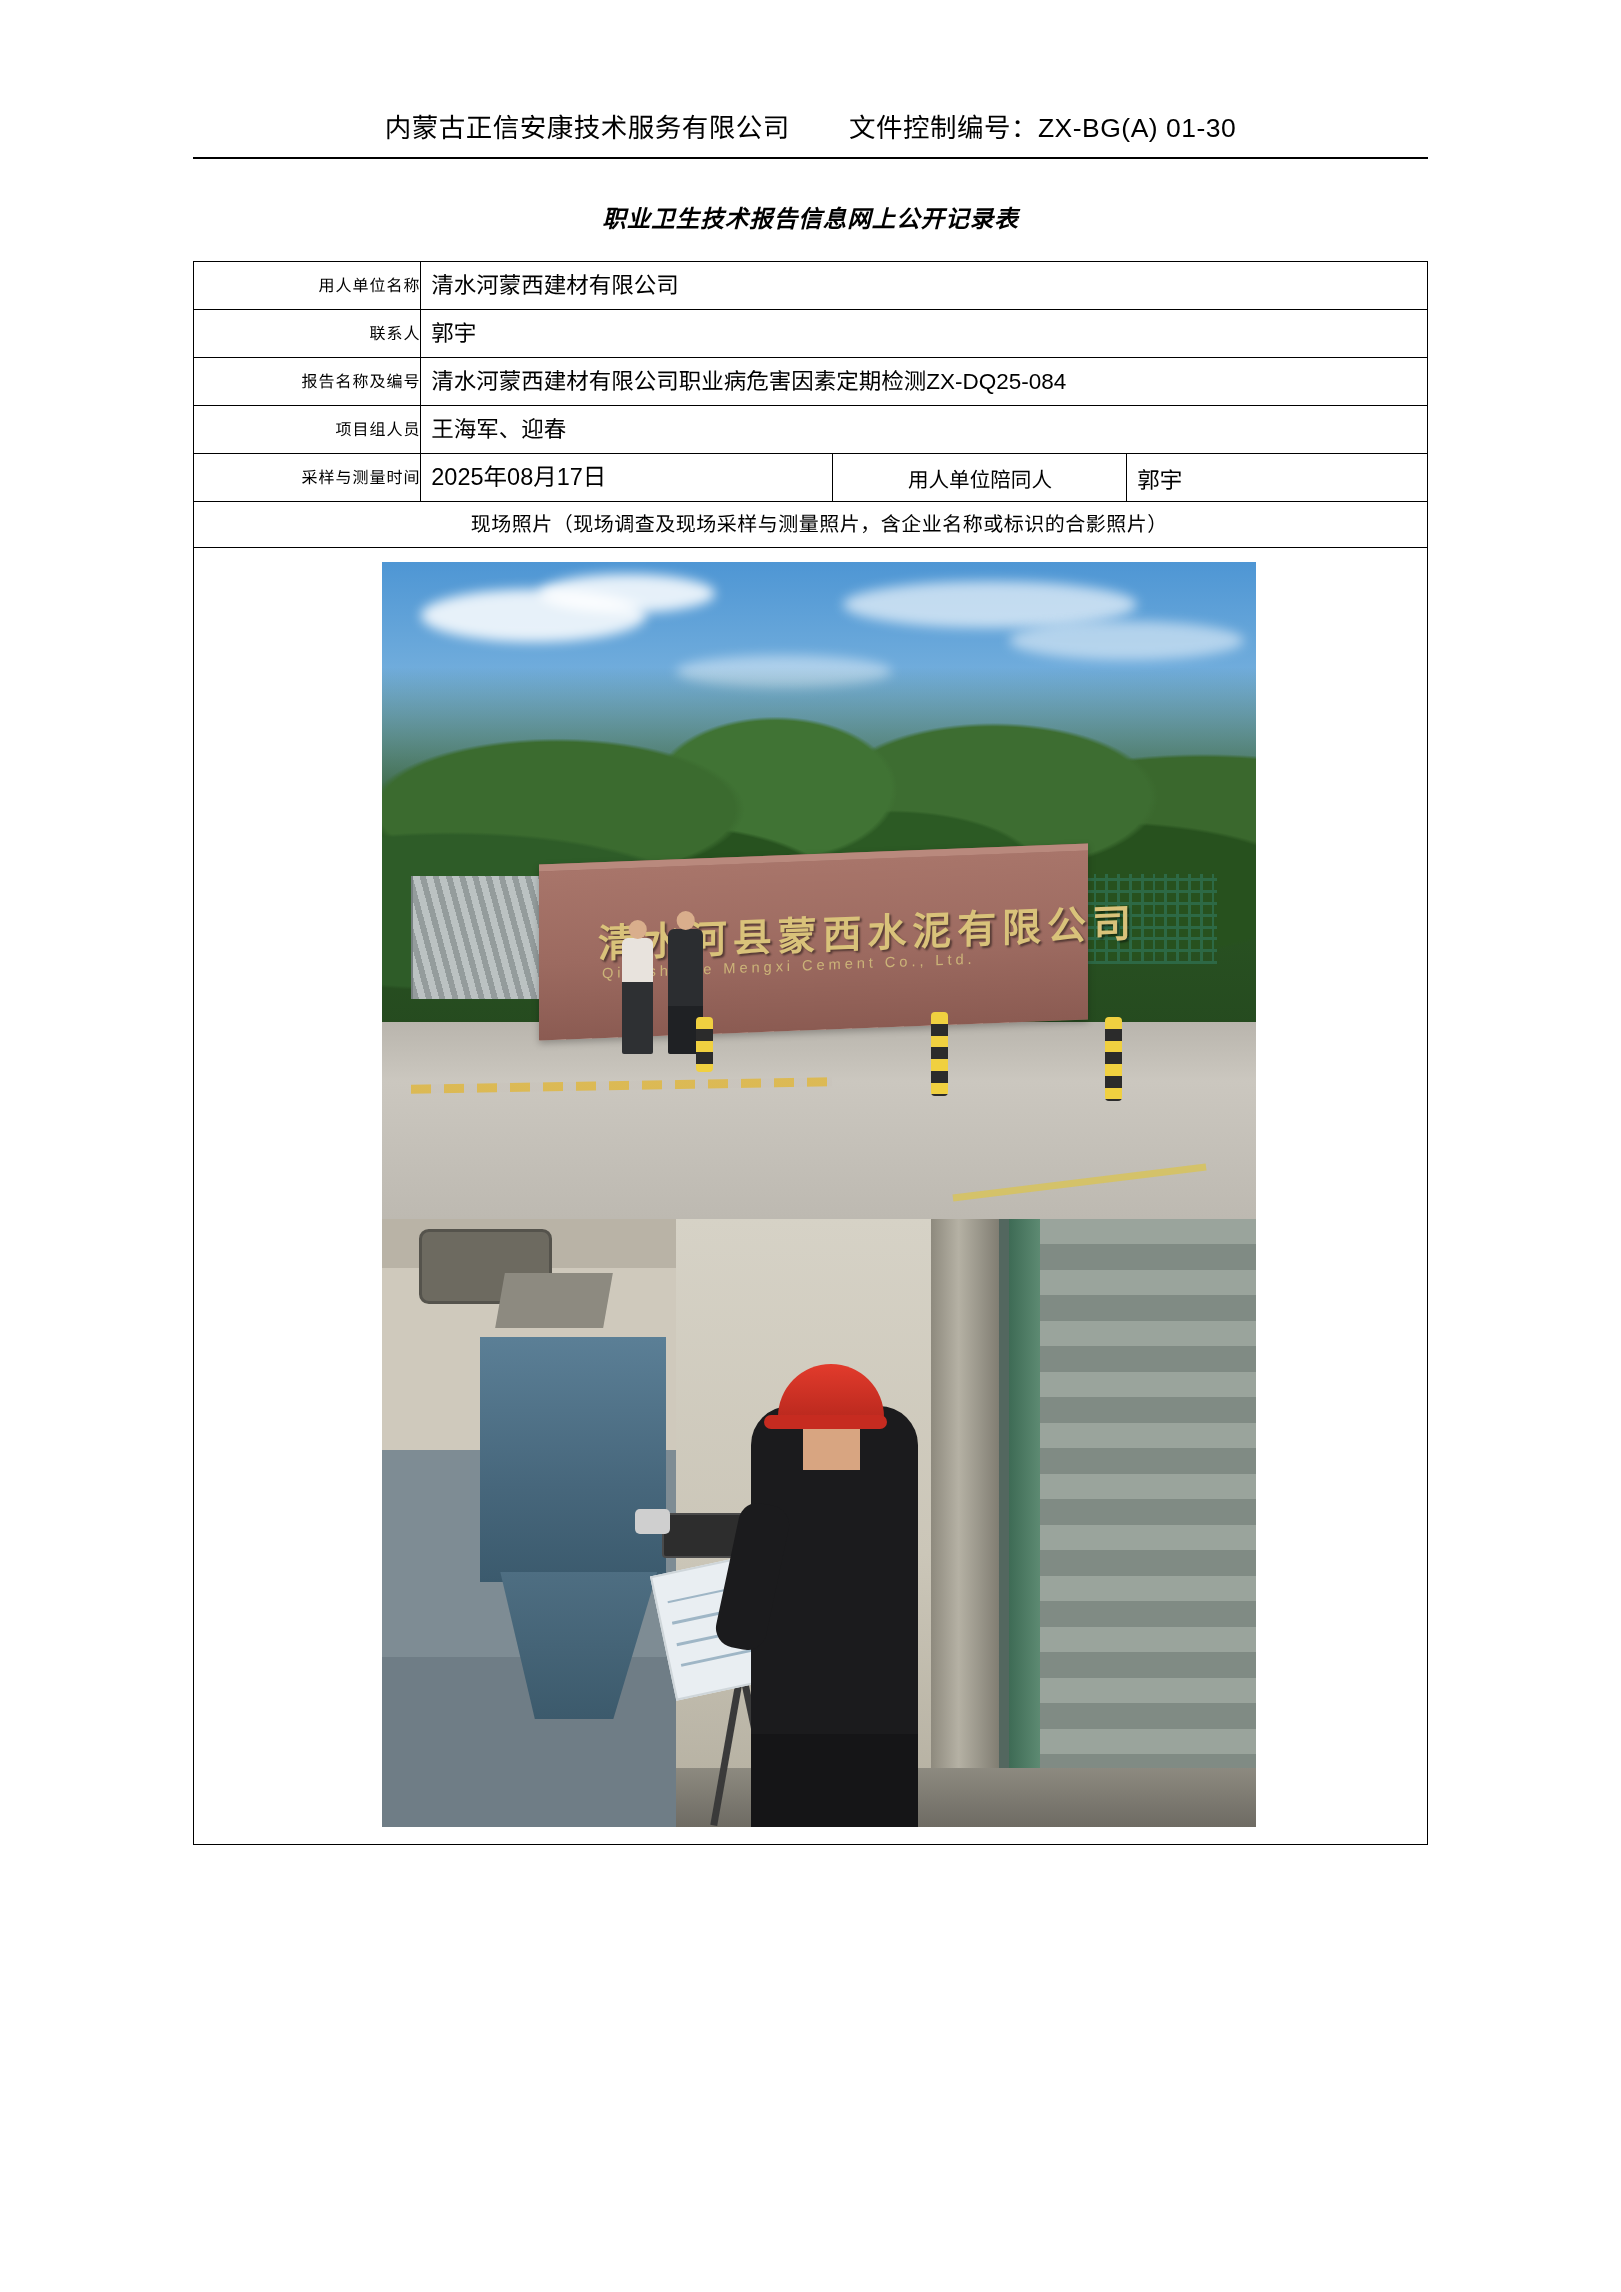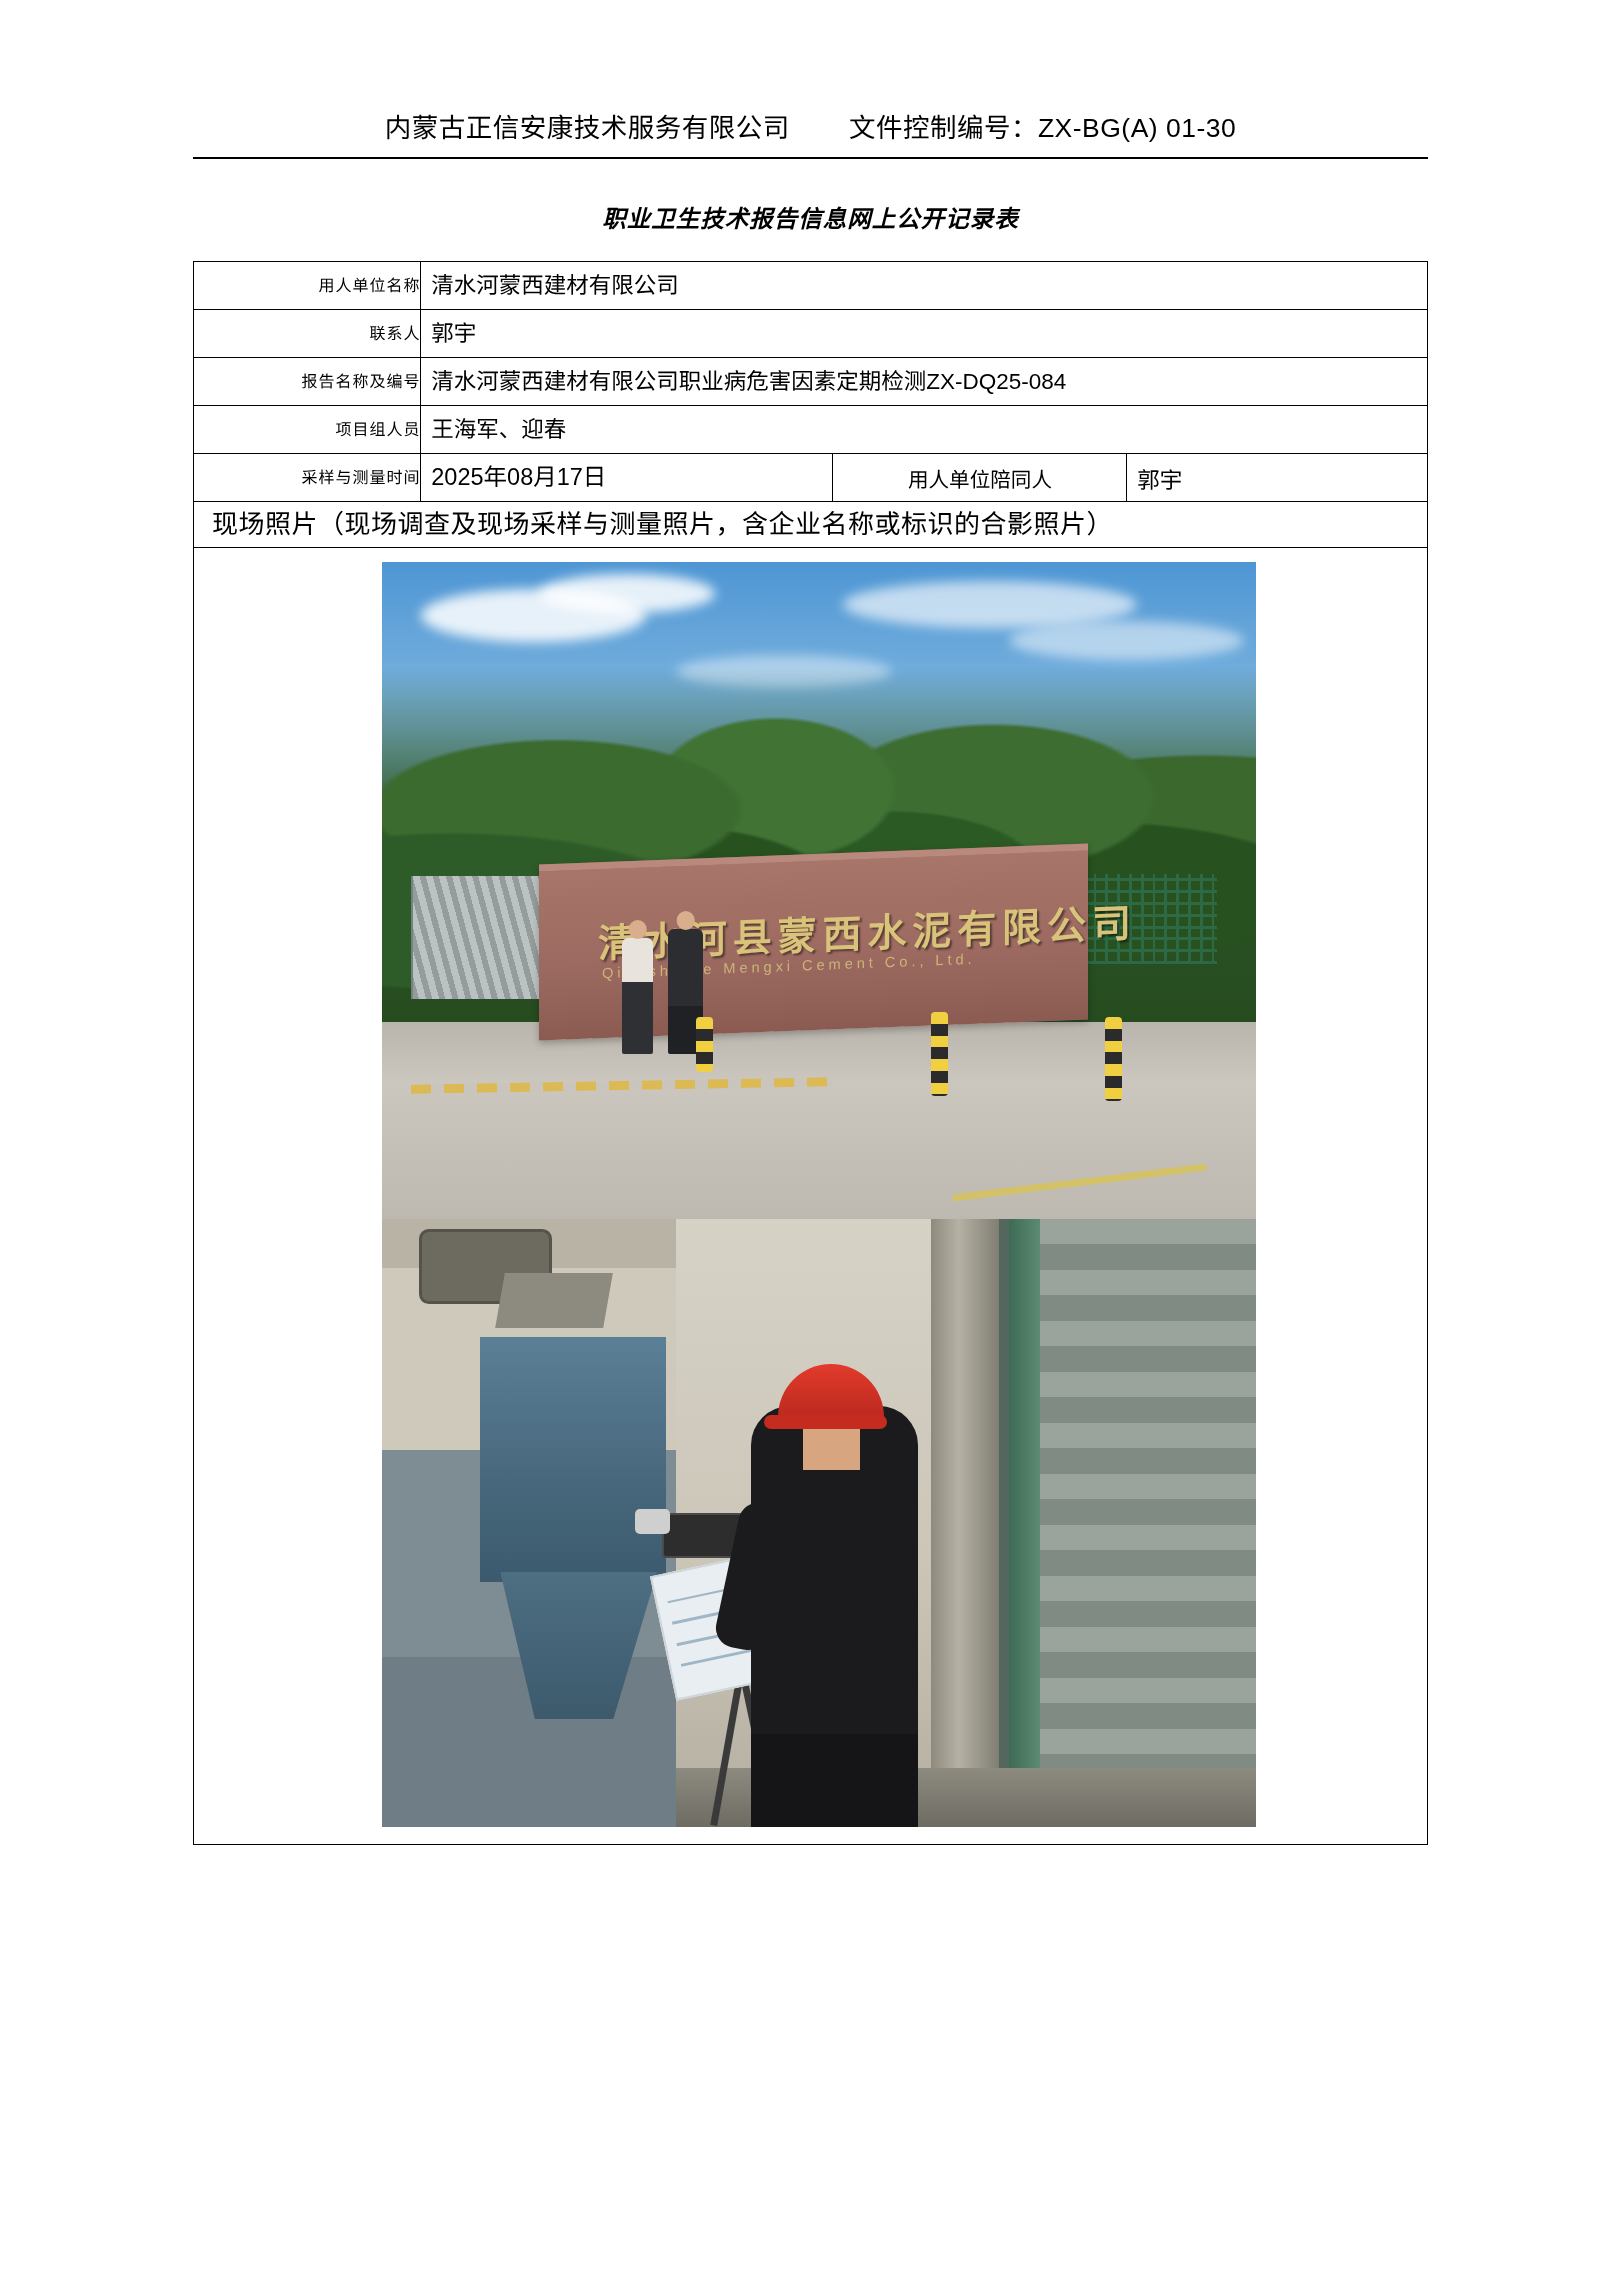--- a/index.html
+++ b/index.html
@@ -101,25 +101,26 @@
     text-align: center;
     font-size: 20.6px;
     white-space: nowrap;
   }
   .accomp-val {
     font-size: 22.5px;
     padding-left: 9.8px !important;
     white-space: nowrap;
   }
   .photos-header {
-    font-size: 26px;
+    font-size: 20px;
     height: 45px;
     line-height: 45px;
     padding-left: 17.6px !important;
     letter-spacing: 0.5px;
+    text-align: center;
   }
   .photos-cell {
     padding: 13.7px 0 17.6px 0 !important;
     text-align: center;
   }
 
   .photo-stack {
     display: flex;
     flex-direction: column;
     align-items: center;

